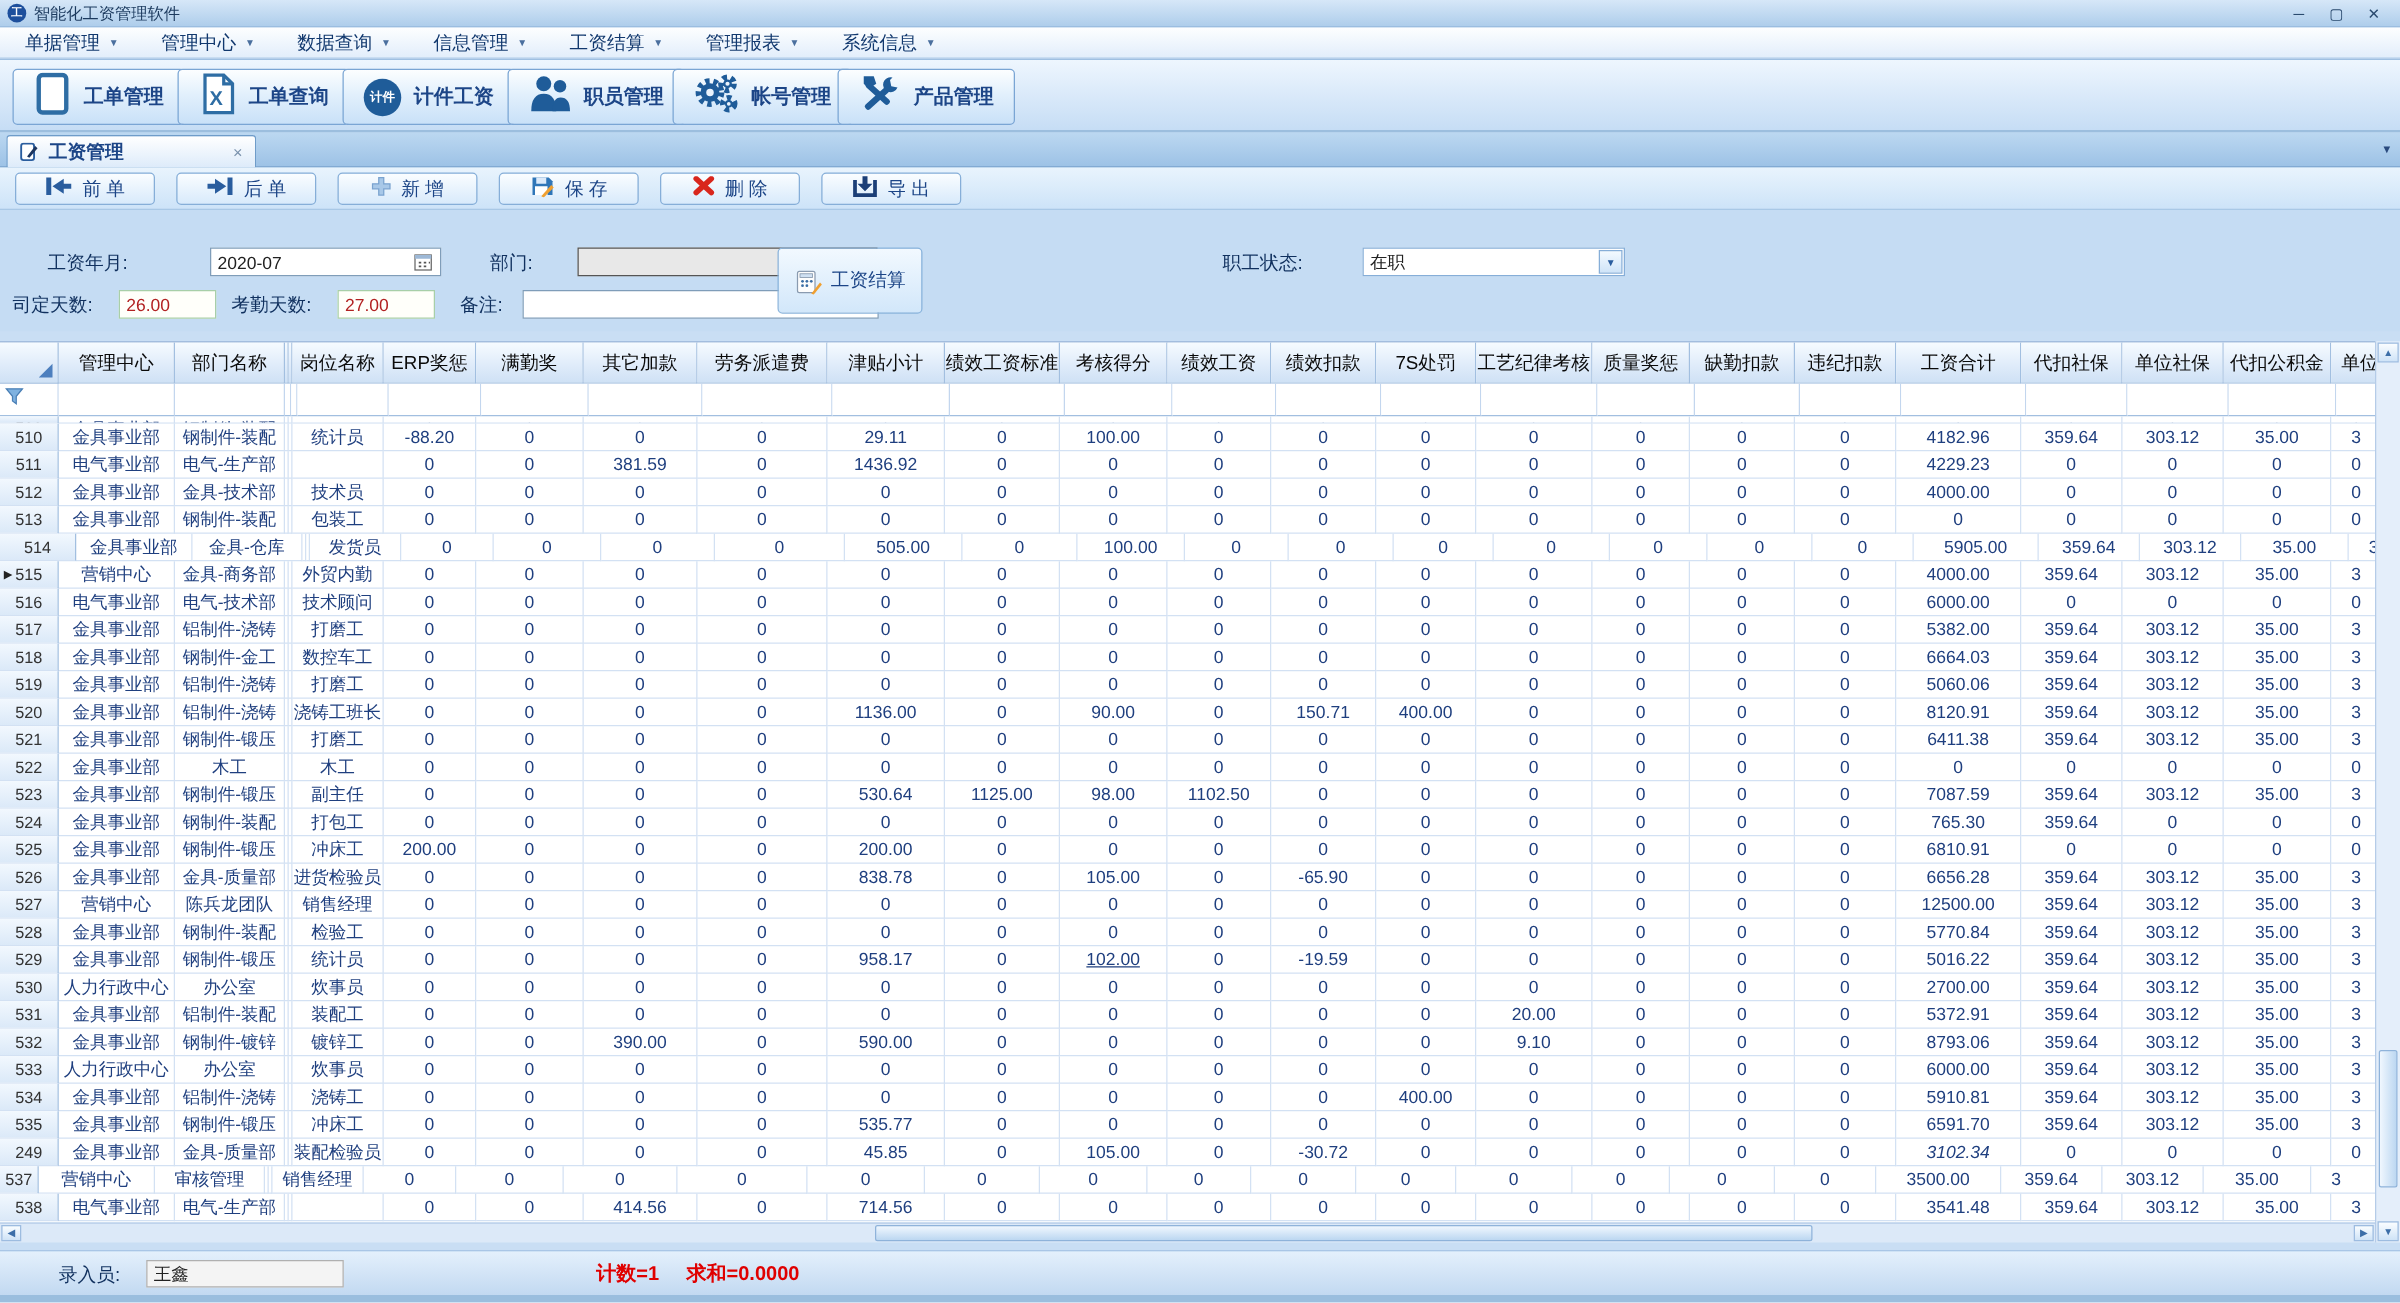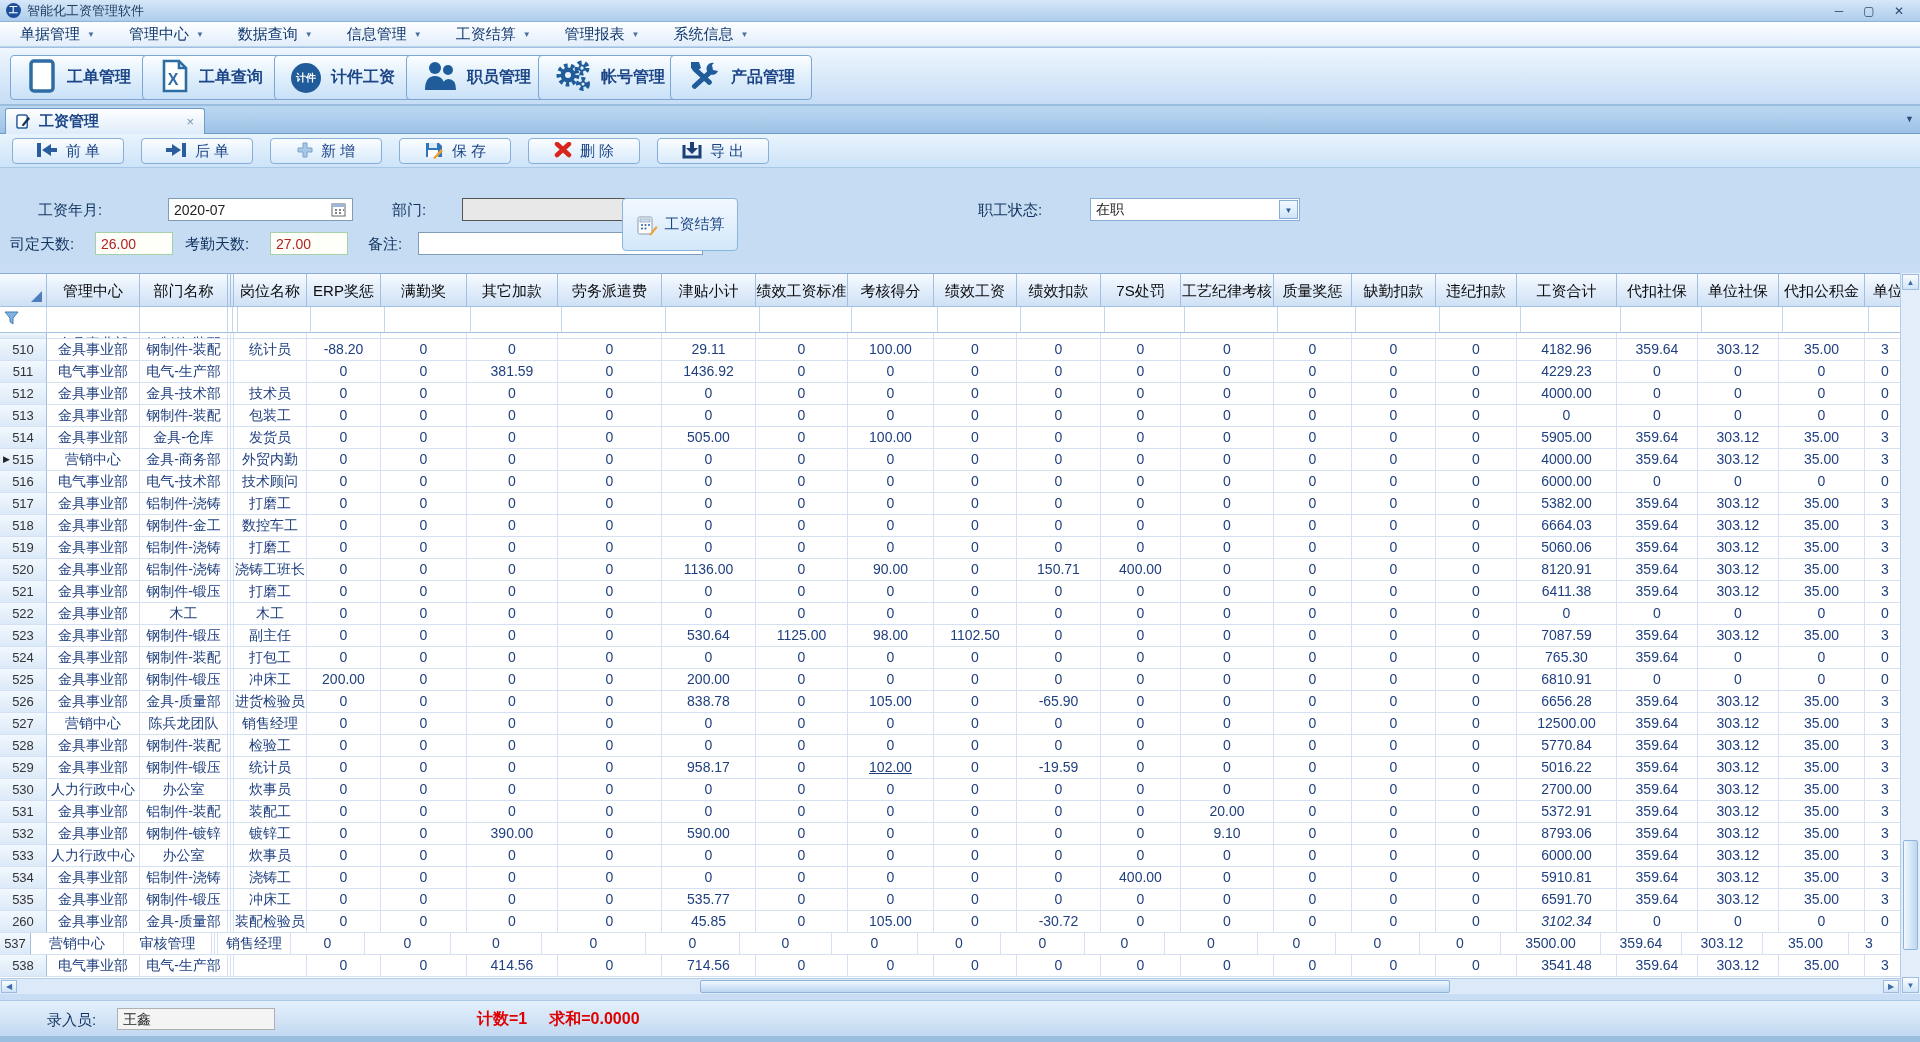--- a/index.html
+++ b/index.html
@@ -508,21 +508,21 @@
       <div class="dcell" style="width: 78px;">0</div>
       <div class="dcell" style="width: 84px;">0</div>
       <div class="dcell" style="width: 81px;">0</div>
       <div class="dcell" style="width: 100px;">0</div>
       <div class="dcell" style="width: 81px;">0</div>
       <div class="dcell" style="width: 81px;">0</div>
       <div class="dcell" style="width: 86px;">0</div>
       <div class="dcell clipL" style="width: 120px;">0</div>
     </div>
     <div class="drow">
-      <div class="dcell numcell" style="width: 47px;">514</div>
+      <div class="dcell numcell" style="width: 61px;">514</div>
       <div class="dcell" style="width: 93px;">金具事业部</div>
       <div class="dcell" style="width: 88px;">金具-仓库</div>
       <div class="dcell" style="width: 3px;"></div>
       <div class="dcell" style="width: 3px;"></div>
       <div class="dcell" style="width: 73px;">发货员</div>
       <div class="dcell" style="width: 74px;">0</div>
       <div class="dcell" style="width: 86px;">0</div>
       <div class="dcell" style="width: 91px;">0</div>
       <div class="dcell" style="width: 104px;">0</div>
       <div class="dcell" style="width: 94px;">505.00</div>
@@ -1102,21 +1102,21 @@
       <div class="dcell" style="width: 78px;">0</div>
       <div class="dcell" style="width: 84px;">0</div>
       <div class="dcell" style="width: 81px;">0</div>
       <div class="dcell" style="width: 100px;">6591.70</div>
       <div class="dcell" style="width: 81px;">359.64</div>
       <div class="dcell" style="width: 81px;">303.12</div>
       <div class="dcell" style="width: 86px;">35.00</div>
       <div class="dcell clipL" style="width: 120px;">3</div>
     </div>
     <div class="drow">
-      <div class="dcell numcell" style="width: 47px;">260</div>
+      <div class="dcell numcell" style="width: 47px;">249</div>
       <div class="dcell" style="width: 93px;">金具事业部</div>
       <div class="dcell" style="width: 88px;">金具-质量部</div>
       <div class="dcell" style="width: 3px;"></div>
       <div class="dcell" style="width: 3px;"></div>
       <div class="dcell" style="width: 73px;">装配检验员</div>
       <div class="dcell" style="width: 74px;">0</div>
       <div class="dcell" style="width: 86px;">0</div>
       <div class="dcell" style="width: 91px;">0</div>
       <div class="dcell" style="width: 104px;">0</div>
       <div class="dcell" style="width: 94px;">45.85</div>

